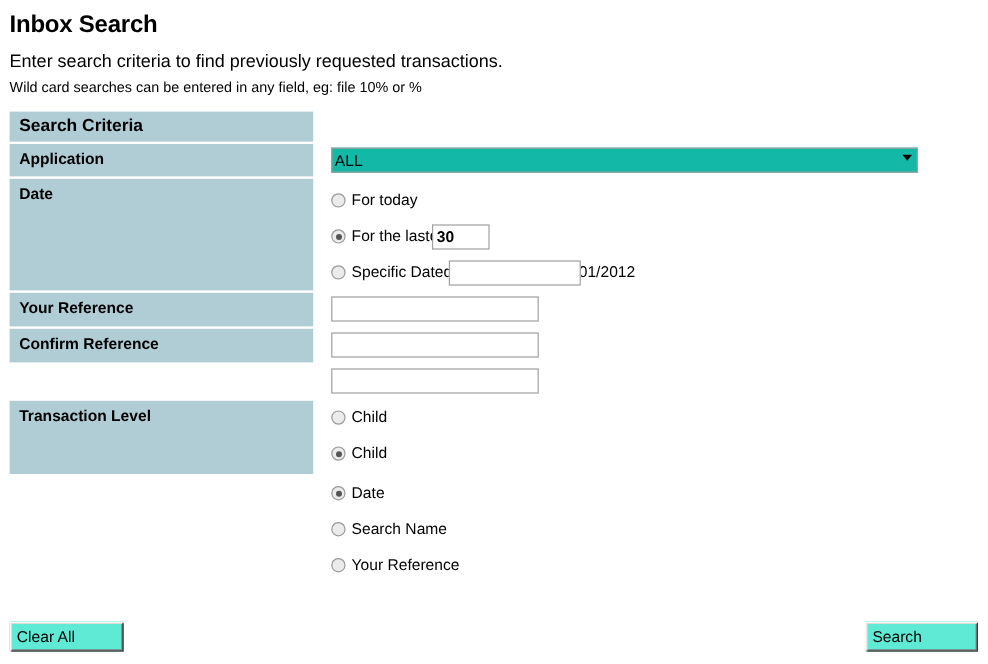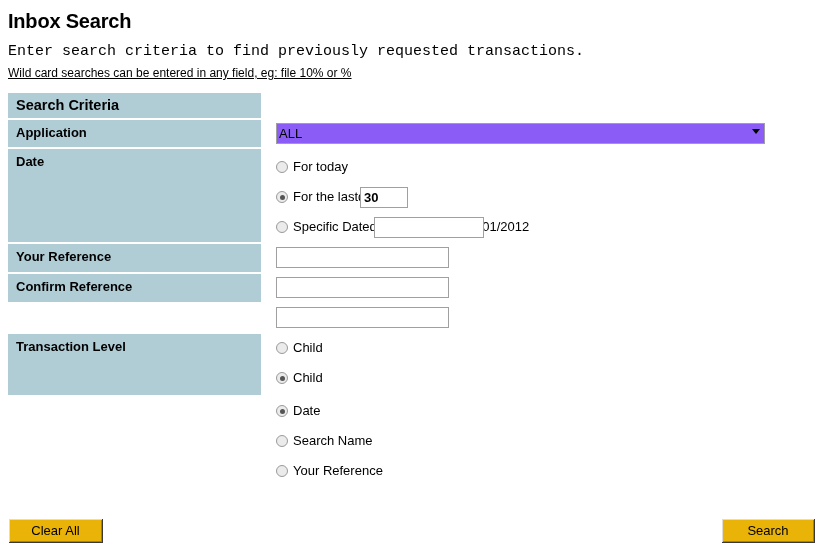--- a/index.html
+++ b/index.html
@@ -22,28 +22,26 @@
     top: 10px;
     font-size: 20px;
     font-weight: bold;
     letter-spacing: -0.2px;
   }
   .subtitle {
     position: absolute;
     left: 8px;
     top: 43px;
     font-size: 15px;
-    font-family: Liberation Mono, monospace;
   }
   .hint {
     position: absolute;
     left: 8px;
     top: 66px;
     font-size: 12px;
-    text-decoration: underline;
   }
 
   
   .criteria {
     position: absolute;
     left: 8px;
     top: 93px;
     width: 807px;
   }
   .row {
@@ -86,21 +84,21 @@
     position: absolute;
     left: 8px;
     top: 3px;
     width: 489px;
     height: 21px;
     box-sizing: border-box;
     font-family: "Liberation Sans", sans-serif;
     font-size: 13px;
     padding: 1px 2px;
     border: 1px solid #a0a0a0;
-    background: #8b5cf6;
+    background: #14b8a6;
     color: #000000;
     border-radius: 0;
     -webkit-appearance: none;
     appearance: none;
   }
   .select-wrap {
     position: absolute;
     left: 0; top: 0;
   }
   .select-arrow {
@@ -178,31 +176,31 @@
     position: static;
     display: inline-block;
     vertical-align: -5px;
     margin: 0 6px 0 4px;
   }
   .fmt-hint { font-size: 13px; }
 
   
   .btn {
     position: absolute;
-    background: #eab308;
+    background: #5eead4;
     border: none;
     box-shadow:
       inset 1px 1px 0 0 #ffffff,
       inset -1px -1px 0 0 #3a3a3a,
       inset 2px 2px 0 0 #dfdcd6,
       inset -2px -2px 0 0 #808080;
     font-family: "Liberation Sans", sans-serif;
     font-size: 13px;
     color: #000000;
-    text-align: center;
+    text-align: left;
     cursor: pointer;
     border-radius: 0;
   }
   #clear-all-button {
     left: 8px;
     top: 518px;
     width: 95px;
     height: 25px;
   }
   #search-button {

